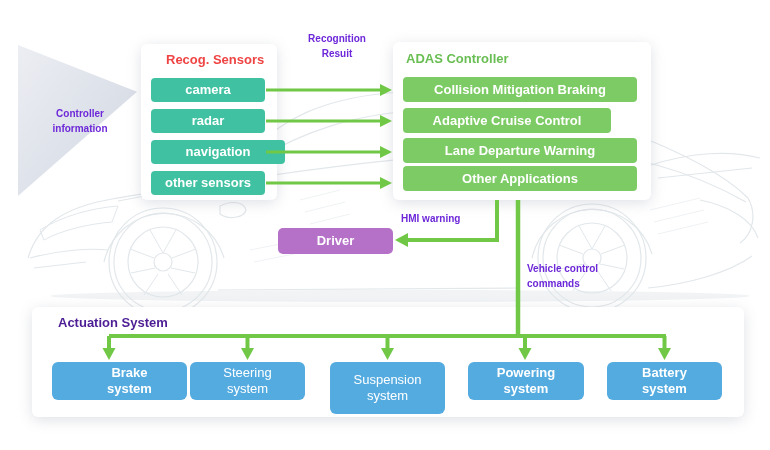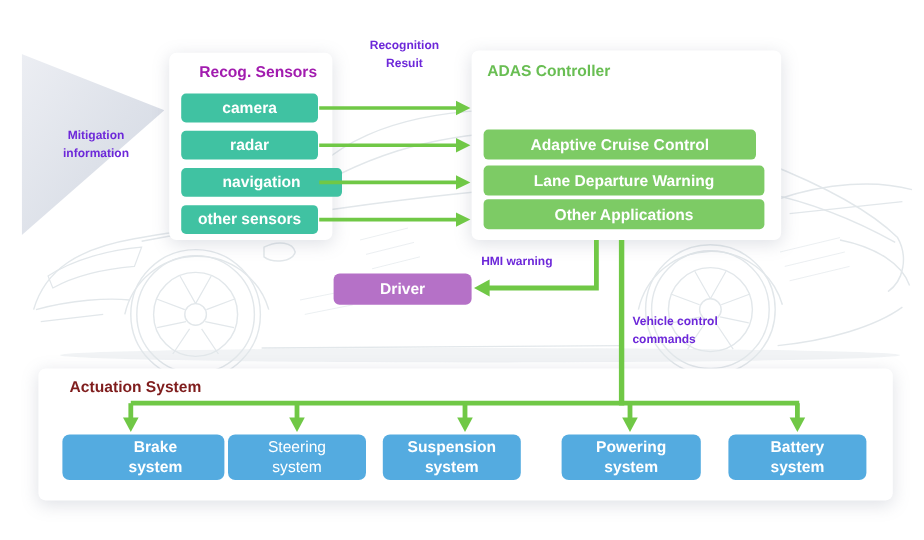--- a/index.html
+++ b/index.html
@@ -99,55 +99,56 @@
 
       <g stroke-width="0.7" opacity="0.8">
         <path d="M300,200 L340,190 M305,212 L345,202 M310,224 L350,214"></path>
         <path d="M650,210 L700,198 M654,222 L704,210 M658,234 L708,222"></path>
         <path d="M250,250 L290,242 M254,262 L294,254"></path>
       </g>
     </g>
   </svg>
 
   <div id="wedge" class="abs"></div>
-  <div class="abs black-note" style="left:28px;top:106px;width:104px;text-align:center;">Mitigation
+  <div class="abs black-note" style="left:28px;top:106px;width:104px;text-align:center;">Controller
 information</div>
 
   <div class="abs black-note" style="left:287px;top:31px;width:100px;text-align:center;">Recognition
 Resuit</div>
 
   <div class="abs panel" style="left:141px;top:44px;width:136px;height:156px;">
-    <div class="panel-title" style="left:13px;top:8px;color:#a21caf;padding-left:12px;">Recog. Sensors</div>
+    <div class="panel-title" style="left:13px;top:8px;color:#ef4444;padding-left:12px;">Recog. Sensors</div>
     <div class="node teal" style="left:10px;top:34px;width:114px;height:24px;">camera</div>
     <div class="node teal" style="left:10px;top:65px;width:114px;height:24px;">radar</div>
     <div class="node teal" style="left:10px;top:96px;width:134px;height:24px;">navigation</div>
     <div class="node teal" style="left:10px;top:127px;width:114px;height:24px;">other sensors</div>
   </div>
 
   <div class="abs panel" style="left:393px;top:42px;width:258px;height:158px;">
     <div class="panel-title" style="left:13px;top:9px;color:#69BE53;">ADAS Controller</div>
-    <div class="node green" style="left:10px;top:66px;width:227px;height:25px;">Adaptive Cruise Control</div>
+    <div class="node green" style="left:10px;top:35px;width:234px;height:25px;">Collision Mitigation Braking</div>
+    <div class="node green" style="left:10px;top:66px;width:208px;height:25px;">Adaptive Cruise Control</div>
     <div class="node green" style="left:10px;top:96px;width:234px;height:25px;">Lane Departure Warning</div>
     <div class="node green" style="left:10px;top:124px;width:234px;height:25px;">Other Applications</div>
   </div>
 
   <div class="abs black-note" style="left:401px;top:211px;">HMI warning</div>
 
   <div class="abs node" id="driver-node" style="left:278px;top:228px;width:115px;height:26px;">Driver</div>
 
   <div class="abs black-note" style="left:527px;top:261px;">Vehicle control
 commands</div>
 
   <div class="abs panel" style="left:32px;top:307px;width:712px;height:110px;">
-    <div class="panel-title" style="left:26px;top:8px;color:#7f1d1d;">Actuation System</div>
+    <div class="panel-title" style="left:26px;top:8px;color:#4c1d95;">Actuation System</div>
     <div class="node blue" style="left:20px;top:55px;width:115px;height:38px;font-weight:bold;padding-left:20px;">Brake
 system</div>
     <div class="node blue" style="left:158px;top:55px;width:115px;height:38px;font-weight:normal;">Steering
 system</div>
-    <div class="node blue" style="left:287px;top:55px;width:115px;height:38px;font-weight:bold;">Suspension
+    <div class="node blue" style="left:298px;top:55px;width:115px;height:52px;font-weight:normal;">Suspension
 system</div>
     <div class="node blue" style="left:436px;top:55px;width:116px;height:38px;font-weight:bold;">Powering
 system</div>
     <div class="node blue" style="left:575px;top:55px;width:115px;height:38px;font-weight:bold;">Battery
 system</div>
   </div>
 
   <svg id="arrows" width="770" height="450" viewBox="0 0 770 450">
     <g stroke="#70C846" fill="#70C846">
 

